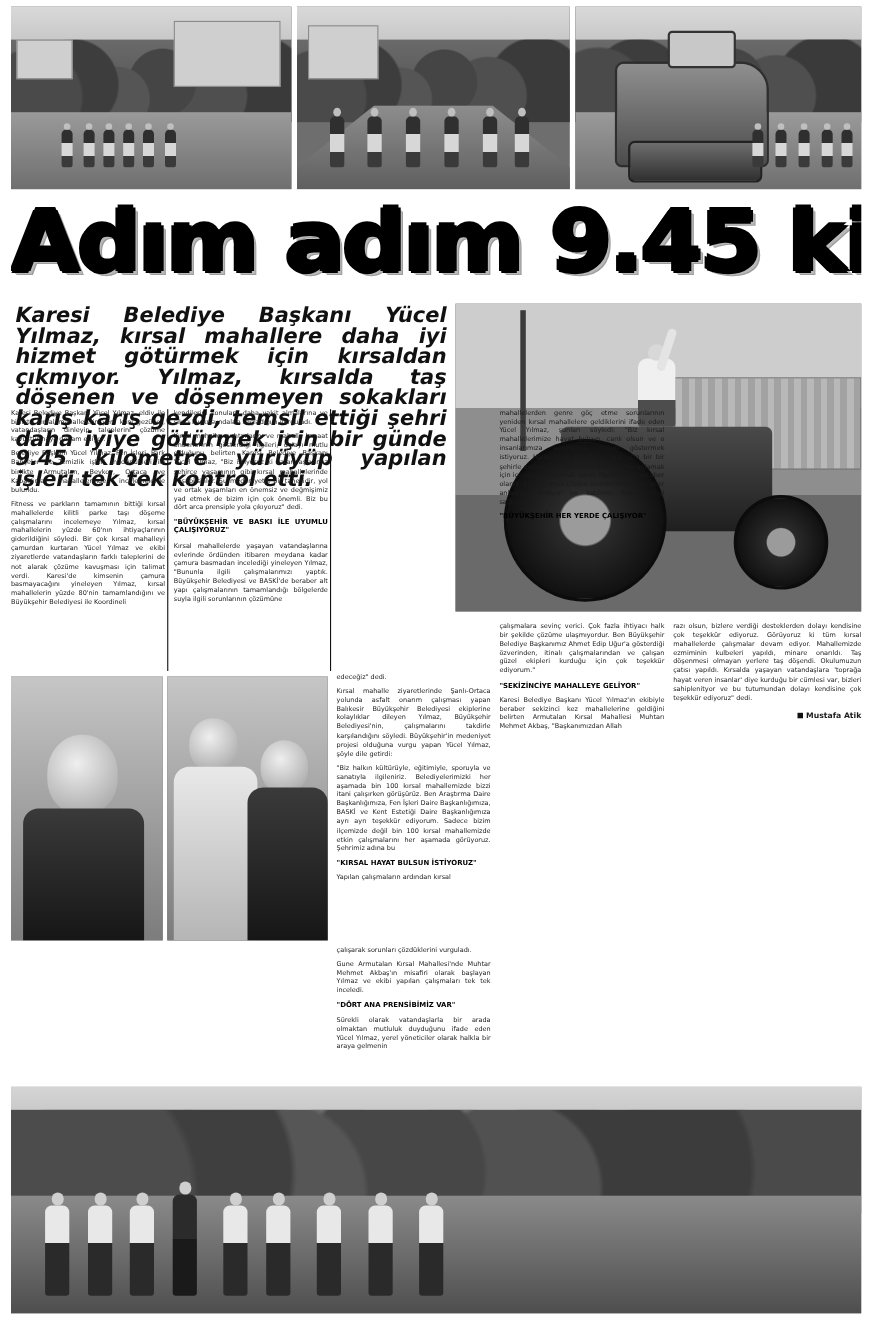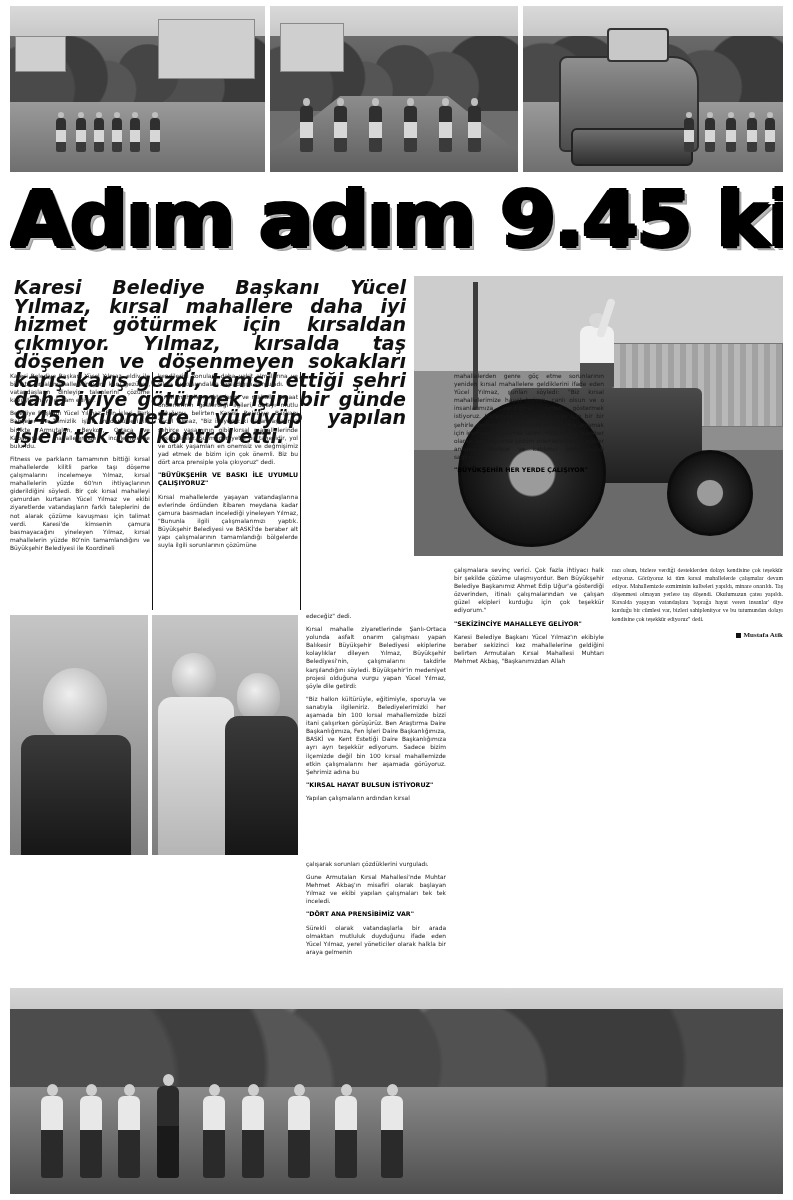--- a/index.html
+++ b/index.html
@@ -253,21 +253,21 @@
     background: #111;
     margin-right: 3px;
     vertical-align: middle;
   }
 
   
   .c1 { left: 10px;  top: 372px; width: 140px; }
   .c2 { left: 158px; top: 372px; width: 140px; }
   .c3 { left: 306px; top: 554px; width: 140px; }
   .c4 { left: 454px; top: 566px; width: 150px; }
-  .c5 { left: 612px; top: 566px; width: 171px; font-family: Liberation Serif, serif; }
+  .c5 { left: 612px; top: 566px; width: 171px; }
   .c3b { left: 306px; top: 625px; width: 140px; }
 
   
   .mid-photo-1 {
     position: absolute;
     left: 10px; top: 615px;
     width: 138px; height: 240px;
     overflow: hidden; background: #7d7d7d; filter: grayscale(100%);
   }
   .mid-photo-2 {

